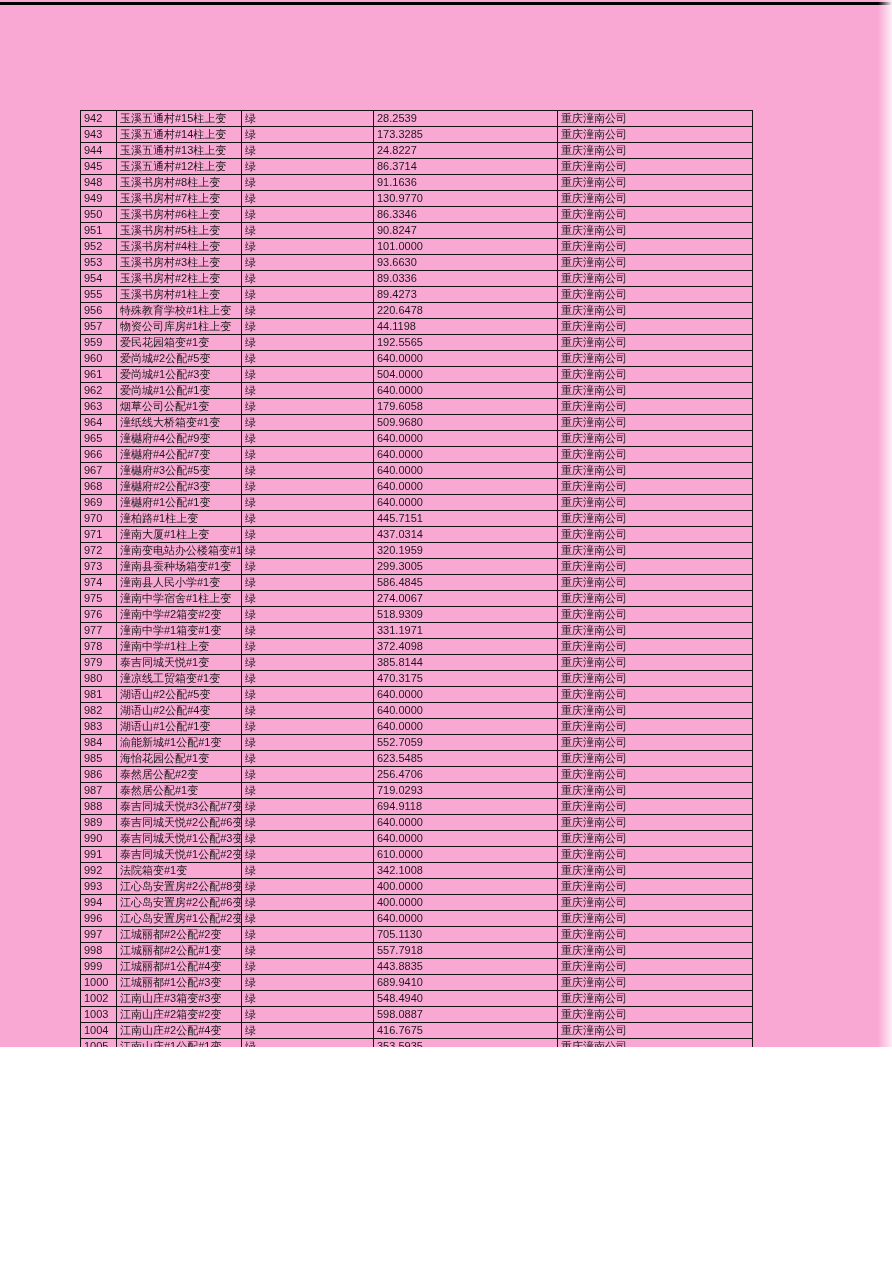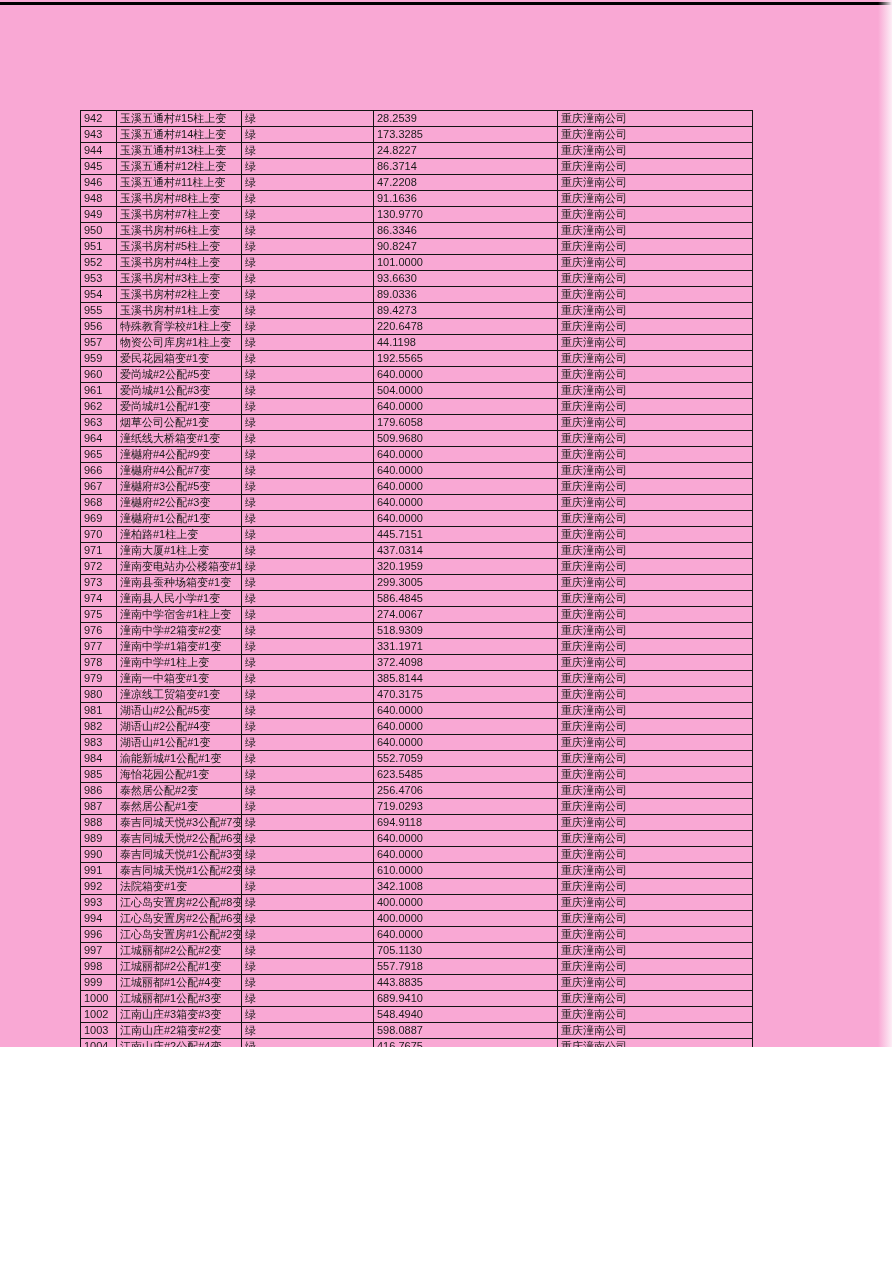--- a/index.html
+++ b/index.html
@@ -90,27 +90,20 @@
           <td class="col-company">重庆潼南公司</td>
         </tr>
         <tr>
           <td class="col-no">945</td>
           <td class="col-name">玉溪五通村#12柱上变</td>
           <td class="col-status">绿</td>
           <td class="col-value">86.3714</td>
           <td class="col-company">重庆潼南公司</td>
         </tr>
         <tr>
-          <td class="col-no">946</td>
-          <td class="col-name">玉溪五通村#11柱上变</td>
-          <td class="col-status">绿</td>
-          <td class="col-value">47.2208</td>
-          <td class="col-company">重庆潼南公司</td>
-        </tr>
-        <tr>
           <td class="col-no">948</td>
           <td class="col-name">玉溪书房村#8柱上变</td>
           <td class="col-status">绿</td>
           <td class="col-value">91.1636</td>
           <td class="col-company">重庆潼南公司</td>
         </tr>
         <tr>
           <td class="col-no">949</td>
           <td class="col-name">玉溪书房村#7柱上变</td>
           <td class="col-status">绿</td>
@@ -308,21 +301,21 @@
         </tr>
         <tr>
           <td class="col-no">978</td>
           <td class="col-name">潼南中学#1柱上变</td>
           <td class="col-status">绿</td>
           <td class="col-value">372.4098</td>
           <td class="col-company">重庆潼南公司</td>
         </tr>
         <tr>
           <td class="col-no">979</td>
-          <td class="col-name">潼南一中箱变#1变</td>
+          <td class="col-name">泰吉同城天悦#1变</td>
           <td class="col-status">绿</td>
           <td class="col-value">385.8144</td>
           <td class="col-company">重庆潼南公司</td>
         </tr>
         <tr>
           <td class="col-no">980</td>
           <td class="col-name">潼凉线工贸箱变#1变</td>
           <td class="col-status">绿</td>
           <td class="col-value">470.3175</td>
           <td class="col-company">重庆潼南公司</td>

